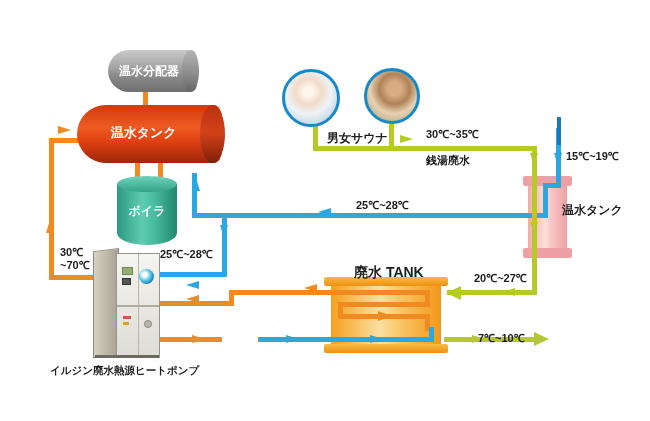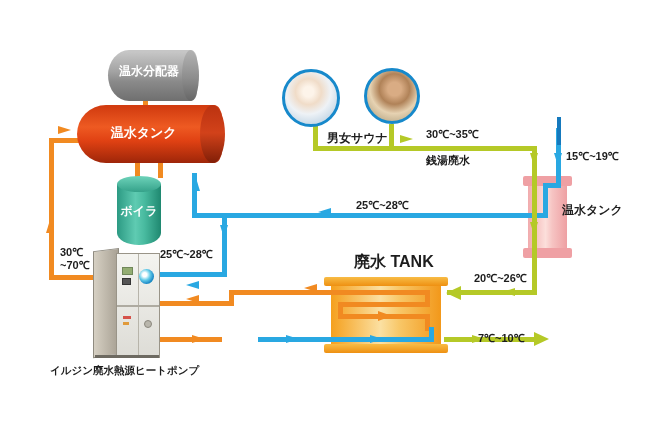--- a/index.html
+++ b/index.html
@@ -141,33 +141,33 @@
   <div class="arr a-r a-mid co" style="left:378px;top:311px"></div>
   <div class="arr a-r cg" style="left:400px;top:135px"></div>
   <div class="arr a-d cg" style="left:530px;top:153px"></div>
   <div class="arr a-d cb" style="left:554px;top:153px"></div>
   <div class="arr a-d cg" style="left:530px;top:222px"></div>
   <div class="arr a-l cg" style="left:502px;top:288px"></div>
   <div class="arr a-l a-big cg" style="left:446px;top:286px"></div>
   <div class="arr a-r cg" style="left:472px;top:335px"></div>
   <div class="arr a-r a-big cg" style="left:534px;top:332px"></div>
 
-  <div class="hcyl dist" style="left:108px;top:50px;width:89px;height:51px">
+  <div class="hcyl dist" style="left:108px;top:50px;width:89px;height:42px">
     <div class="bodyh"></div>
     <div class="cap"></div>
     <div class="clabel lbl lblw" style="top:14px;font-size:12px">温水分配器</div>
   </div>
 
   <div class="hcyl htank" style="left:77px;top:105px;width:145px;height:58px">
     <div class="bodyh"></div>
     <div class="cap"></div>
     <div class="clabel lbl lblw" style="top:20px;font-size:13px">温水タンク</div>
   </div>
 
-  <div class="vcyl boiler" style="left:117px;top:176px;width:44px;height:69px">
+  <div class="vcyl boiler" style="left:117px;top:176px;width:60px;height:69px">
     <div class="bodyv"></div>
     <div class="capv"></div>
     <div class="clabel lbl lblw" style="top:28px;font-size:12px">ボイラ</div>
   </div>
 
   <div class="pipe" style="left:557px;top:117px;width:4px;height:28px;background:#1579bd"></div>
 
 
   <div class="hp">
     <div class="hp-side"></div>
@@ -189,20 +189,20 @@
 
   <div class="lbl" style="left:60px;top:246px">
     <span>30℃</span><br>
     <span>~70℃</span>
   </div>
   <div class="lbl" style="left:356px;top:199px">25℃~28℃</div>
   <div class="lbl" style="left:160px;top:248px">25℃~28℃</div>
   <div class="lbl" style="left:426px;top:128px">30℃~35℃</div>
   <div class="lbl" style="left:426px;top:154px">銭湯廃水</div>
   <div class="lbl" style="left:566px;top:150px">15℃~19℃</div>
-  <div class="lbl" style="left:474px;top:272px">20℃~26℃</div>
+  <div class="lbl" style="left:474px;top:272px">20℃~27℃</div>
   <div class="lbl" style="left:478px;top:332px">7℃~10℃</div>
   <div class="lbl" style="left:562px;top:203px;font-size:12px">温水タンク</div>
-  <div class="lbl" style="left:354px;top:252px;font-size:16px">廃水 TANK</div>
+  <div class="lbl" style="left:354px;top:264px;font-size:14px">廃水 TANK</div>
   <div class="lbl" style="left:327px;top:131px;font-size:12px">男女サウナ</div>
   <div class="lbl" style="left:50px;top:364px;font-size:10.5px">イルジン廃水熱源ヒートポンプ</div>
 
 </div>
 
 </body></html>

